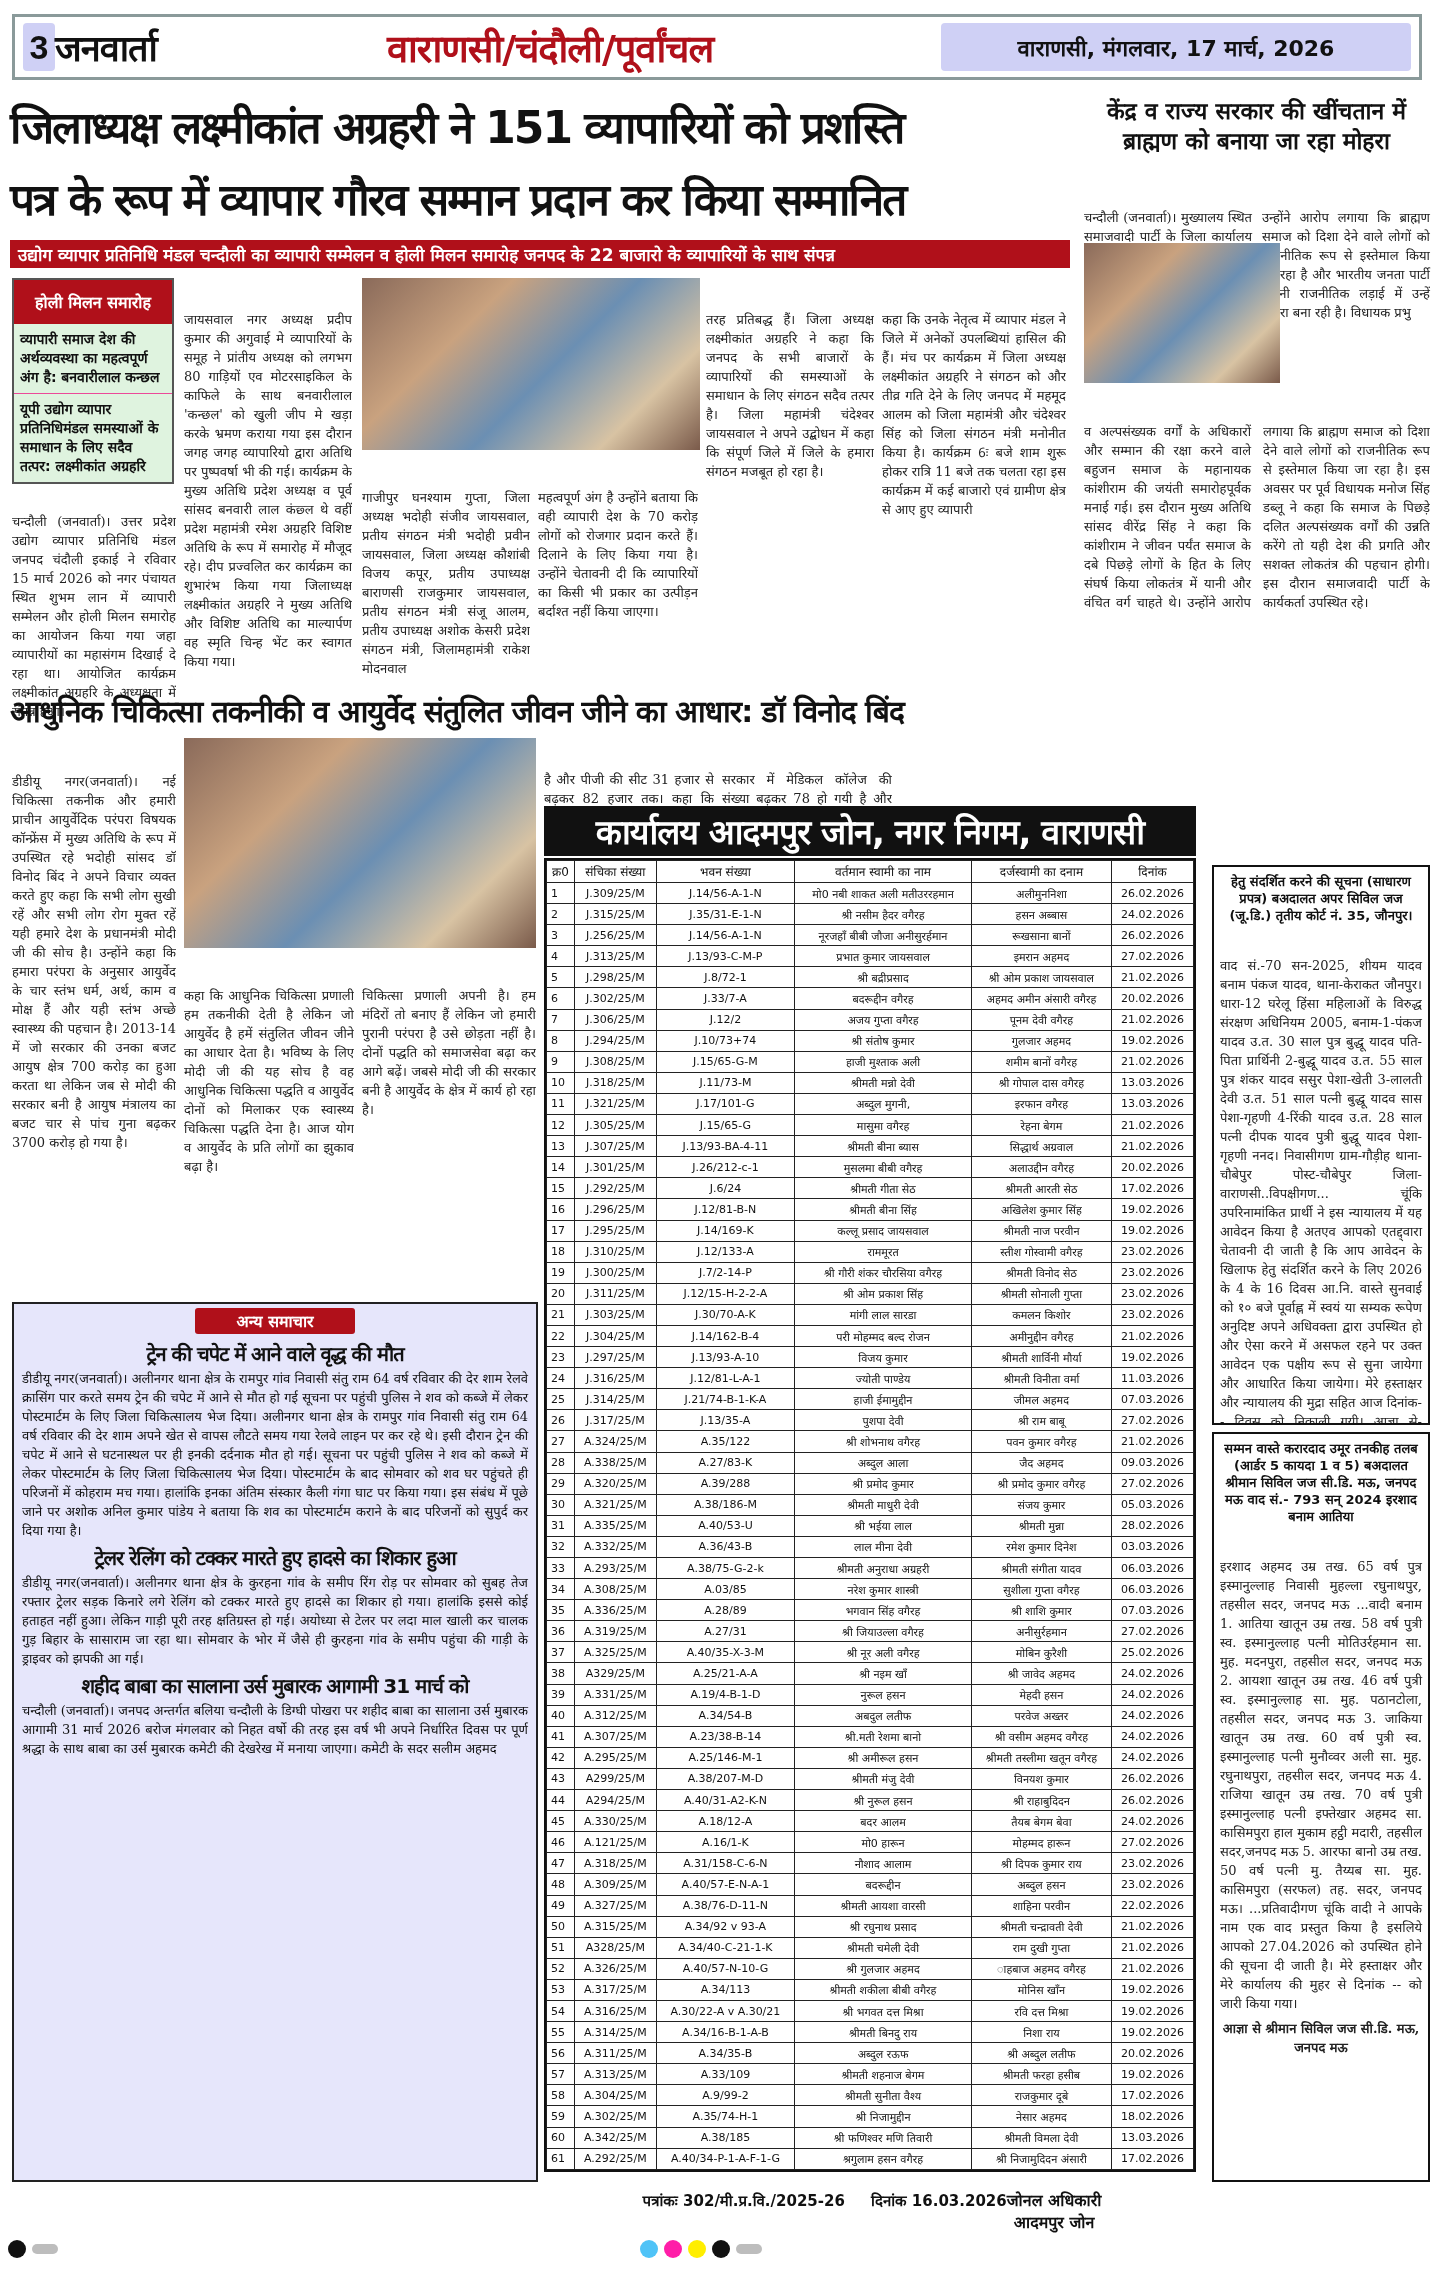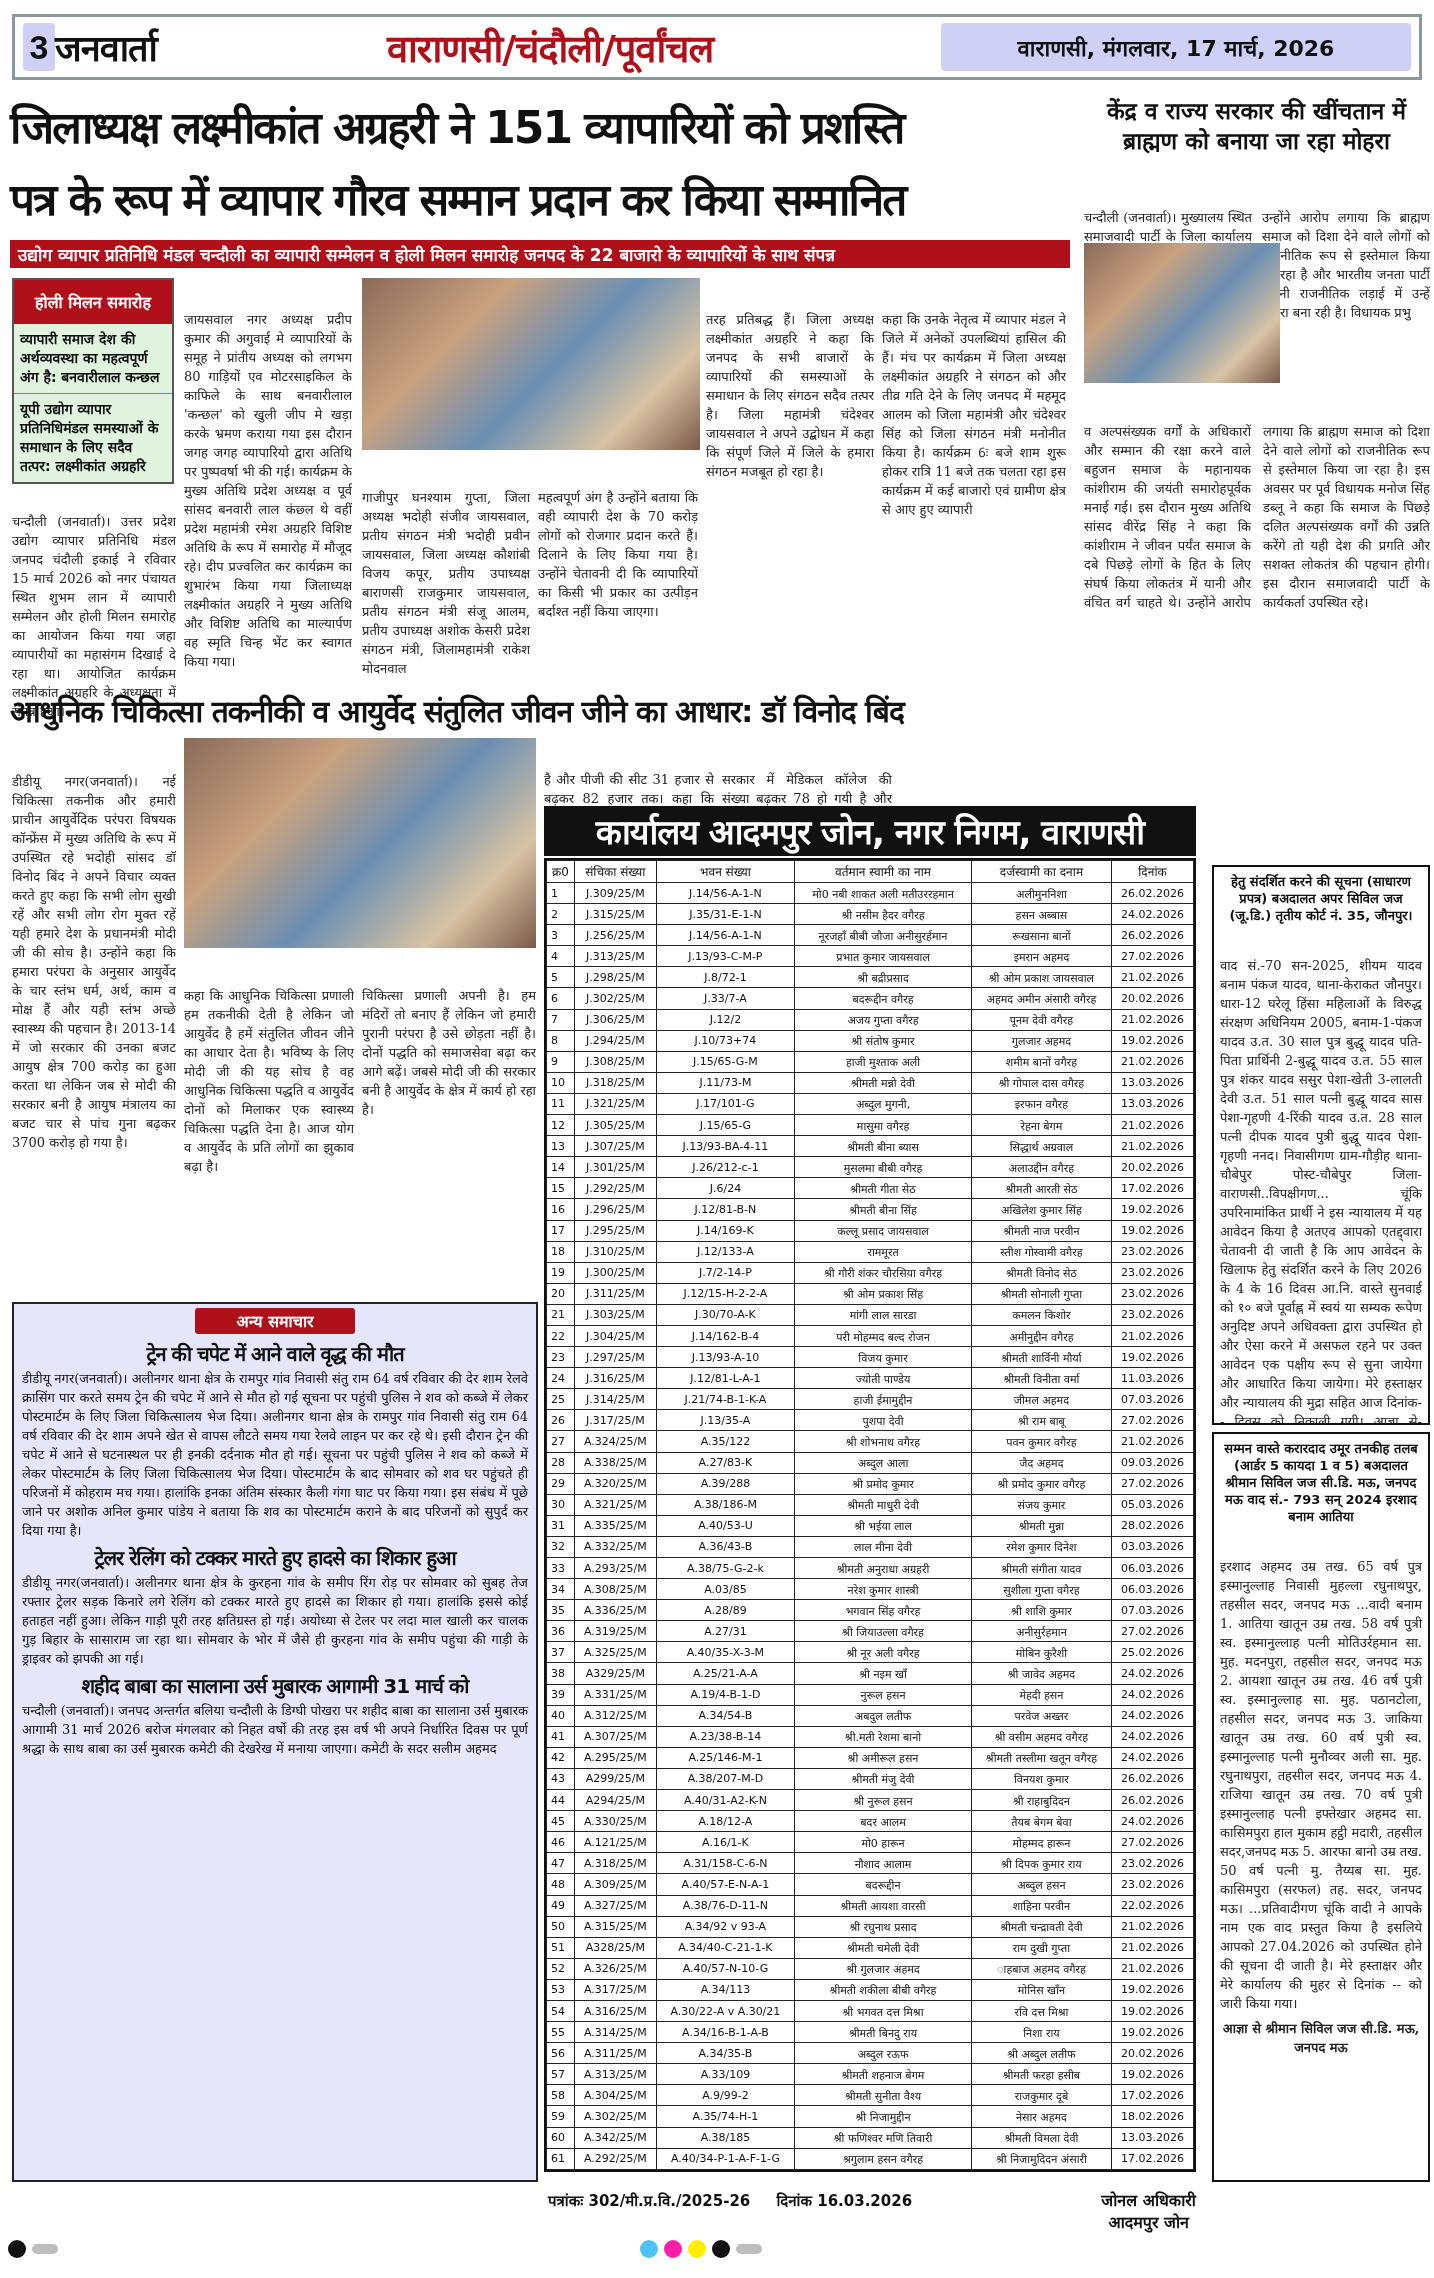--- a/index.html
+++ b/index.html
@@ -41,21 +41,21 @@
   .c9 { left: 362px; top: 954px; width: 174px; height: 342px; overflow: hidden; }
   .c10 { left: 544px; top: 738px; width: 170px; height: 64px; overflow: hidden; }
   .c11 { left: 722px; top: 738px; width: 170px; height: 64px; overflow: hidden; }
 
   .table-banner { position: absolute; left: 544px; top: 806px; width: 652px; height: 50px; background: #111; color: #fff; font: bold 34px "DejaVu Sans", sans-serif; display: flex; align-items: center; justify-content: center; letter-spacing: -1px; }
   .notice-table { position: absolute; left: 544px; top: 858px; width: 652px; border: 2px solid #111; }
   table { width: 100%; border-collapse: collapse; font: 11px "DejaVu Sans", sans-serif; }
   th { font: 12px "DejaVu Sans", sans-serif; border: 1px solid #222; padding: 2px 2px; height: 22px; background: #fff; }
   td { border: 1px solid #222; text-align: center; padding: 0 2px; height: 21.1px; white-space: nowrap; overflow: hidden; }
   td.sn { width: 28px; text-align: left; padding-left: 4px; }
-  .table-footer { position: absolute; left: 548px; top: 2190px; width: 648px; display: flex; justify-content: space-between; font: bold 15px "DejaVu Sans", sans-serif; }
+  .table-footer { position: absolute; left: 548px; top: 2190px; width: 648px; display: flex; justify-content: center; font: bold 15px "DejaVu Sans", sans-serif; }
   .officer { text-align: center; line-height: 22px; font-size: 16px; }
 
   .anya-box { position: absolute; left: 12px; top: 1302px; width: 526px; height: 880px; background: #e6e6fb; border: 2px solid #222; padding: 4px 8px; overflow: hidden; }
   .anya-title { background: #b0101a; color: #fff; font: bold 16px "DejaVu Sans", sans-serif; text-align: center; width: 160px; margin: 0 auto 6px; padding: 2px; border-radius: 3px; }
   .anya-head { font: bold 20px "DejaVu Sans", sans-serif; margin: 4px 0 2px; letter-spacing: -1px; text-align: center; }
   .anya-text { font: 13px "DejaVu Serif", serif; line-height: 19px; text-align: justify; }
 
   .right-notice { position: absolute; left: 1212px; top: 865px; width: 218px; border: 2px solid #111; padding: 6px; }
   .right-notice h4 { font: bold 13px "DejaVu Sans", sans-serif; text-align: center; line-height: 17px; }
   .rn1 { top: 865px; height: 560px; overflow: hidden; }

